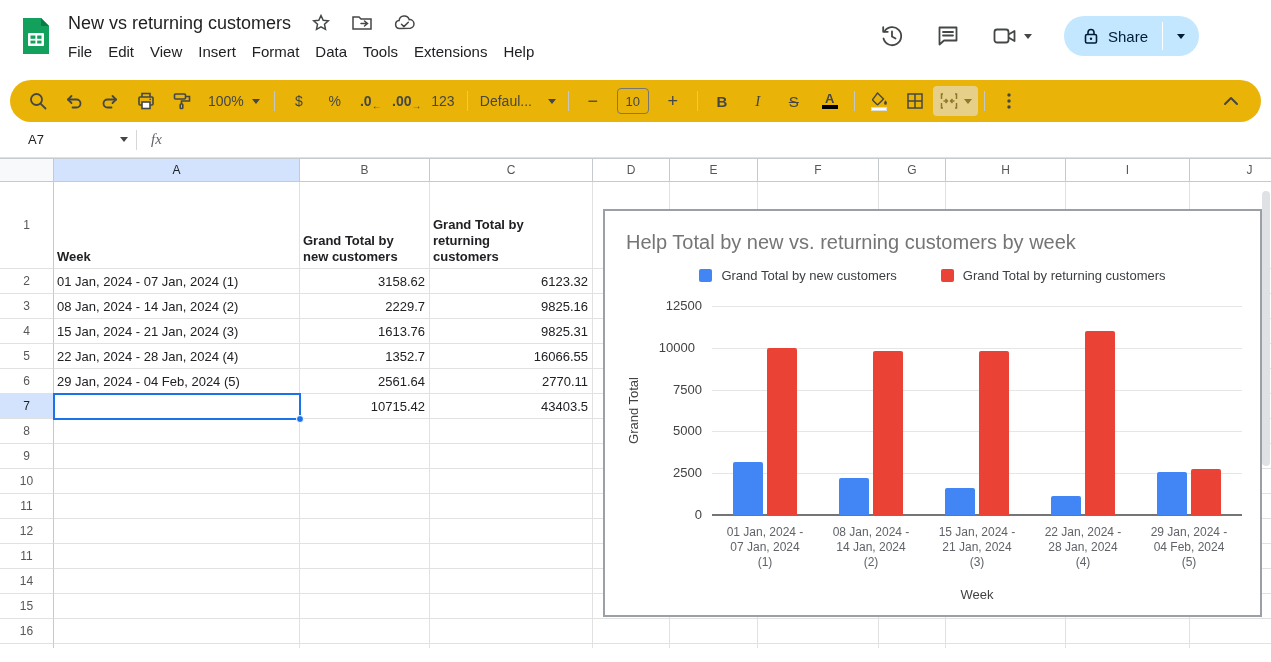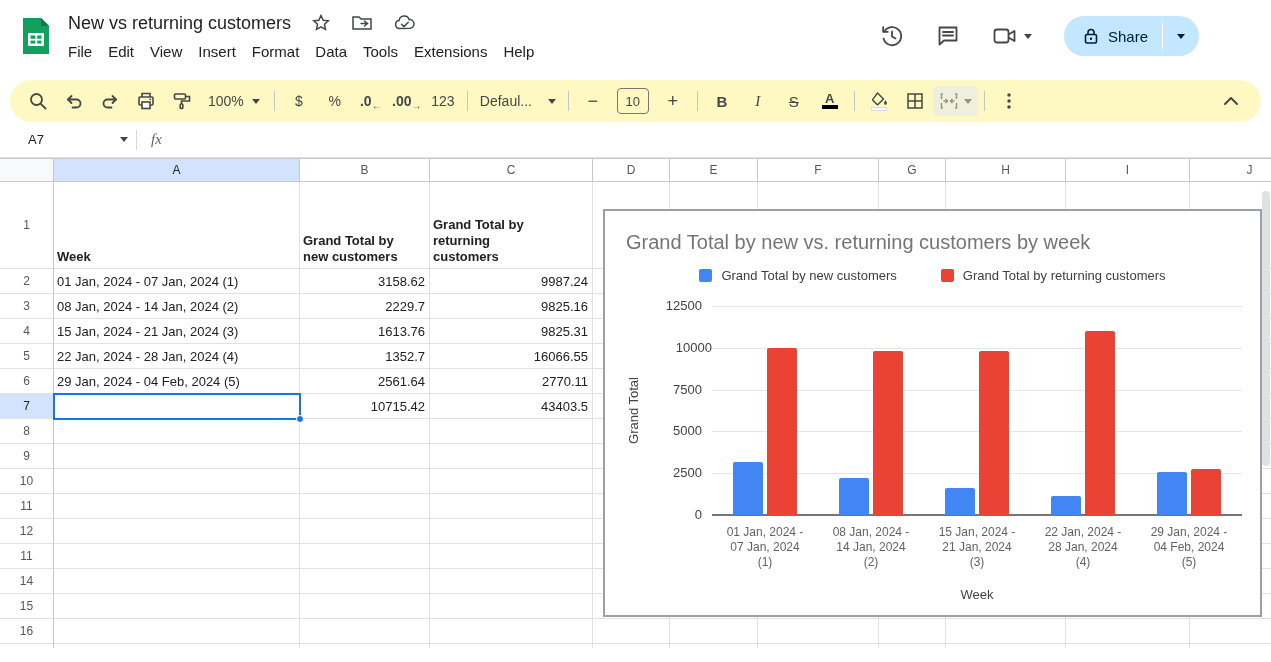--- a/index.html
+++ b/index.html
@@ -17,21 +17,21 @@
   .menu-item { font-size:15px; color:#202124; padding:3px 8px; border-radius:4px; cursor:pointer; }
   .top-right { position:absolute; right:72px; top:16px; display:flex; align-items:center; gap:32px; }
   .tr-ico { color:#444746; display:flex; align-items:center; cursor:pointer; }
   .cam-group { display:flex; align-items:center; gap:6px; }
   .share-pill { display:flex; align-items:stretch; background:#c2e7ff; border-radius:20px; height:40px; overflow:hidden; }
   .share-main { display:flex; align-items:center; gap:8px; padding:0 14px 0 18px; color:#001d35; font-size:15px; font-weight:500; cursor:pointer; }
   .share-sep { width:1px; background:#ffffff; margin:6px 0; }
   .share-caret { display:flex; align-items:center; padding:0 14px; cursor:pointer; }
 
   
-  .toolbar { margin:2px 10px 0 10px; height:42px; background:#fef9c3; border-radius:21px;
+  .toolbar { margin:2px 10px 0 10px; height:42px; background:#eab308; border-radius:21px;
     display:flex; align-items:center; padding:0 12px 0 10px; }
   .tb-btn { min-width:36px; height:30px; display:flex; align-items:center; justify-content:center;
     color:#444746; font-size:14px; border-radius:4px; cursor:pointer; position:relative; }
   .tb-sep { width:1px; height:20px; background:#c4c7c5; margin:0 6px; }
   .tb-text { font-size:14px; color:#444746; }
   .caret { width:0; height:0; border-left:4px solid transparent; border-right:4px solid transparent;
     border-top:5px solid #444746; display:inline-block; }
   .zoom-btn { gap:8px; padding:0 8px; }
   .fontname { gap:14px; width:88px; justify-content:space-between; padding:0 6px; }
   .fontsize-box { width:32px; height:26px; border:1px solid #747775; border-radius:4px;
@@ -341,21 +341,21 @@
     </div>
     <div class="grid-row">
       <div class="row-hdr" style="width: 54px; height: 25px;">2</div>
       <div class="cell txt" style="width: 246px; height: 25px;">
         <span>01 Jan, 2024 - 07 Jan, 2024 (1)</span>
       </div>
       <div class="cell num" style="width: 130px; height: 25px;">
         <span>3158.62</span>
       </div>
       <div class="cell num" style="width: 163px; height: 25px;">
-        <span>9987.24</span>
+        <span>6123.32</span>
       </div>
       <div class="cell" style="width: 77px; height: 25px;"></div>
       <div class="cell" style="width: 88px; height: 25px;"></div>
       <div class="cell" style="width: 121px; height: 25px;"></div>
       <div class="cell" style="width: 67px; height: 25px;"></div>
       <div class="cell" style="width: 120px; height: 25px;"></div>
       <div class="cell" style="width: 124px; height: 25px;"></div>
       <div class="cell" style="width: 120px; height: 25px;"></div>
     </div>
     <div class="grid-row">
@@ -577,41 +577,41 @@
       <div class="cell" style="width: 88px; height: 25px;"></div>
       <div class="cell" style="width: 121px; height: 25px;"></div>
       <div class="cell" style="width: 67px; height: 25px;"></div>
       <div class="cell" style="width: 120px; height: 25px;"></div>
       <div class="cell" style="width: 124px; height: 25px;"></div>
       <div class="cell" style="width: 120px; height: 25px;"></div>
     </div>
     <div class="selection" style="left: 53px; top: 235px; width: 248px; height: 27px;"></div>
     <div class="fill-handle" style="left: 296px; top: 257px;"></div>
     <div class="chart" style="left: 603px; top: 51px; width: 659px; height: 408px;">
-      <div class="chart-title">Grand Total by new vs. returning customers by week</div>
+      <div class="chart-title">Help Total by new vs. returning customers by week</div>
       <div class="legend">
         <div class="legend-item">
           <span class="swatch" style="background: rgb(66, 133, 244);"></span>
           <span>Grand Total by new customers</span>
         </div>
         <div class="legend-item">
           <span class="swatch" style="background: rgb(234, 67, 53);"></span>
           <span>Grand Total by returning customers</span>
         </div>
       </div>
       <div class="baseline" style="left: 107px; top: 303px; width: 530px;"></div>
       <div class="ytick" style="left: 47px; top: 296px; width: 50px;">0</div>
       <div class="gridline" style="left: 107px; top: 262.2px; width: 530px;"></div>
       <div class="ytick" style="left: 47px; top: 254.2px; width: 50px;">2500</div>
       <div class="gridline" style="left: 107px; top: 220.4px; width: 530px;"></div>
       <div class="ytick" style="left: 47px; top: 212.4px; width: 50px;">5000</div>
       <div class="gridline" style="left: 107px; top: 178.6px; width: 530px;"></div>
       <div class="ytick" style="left: 47px; top: 170.6px; width: 50px;">7500</div>
       <div class="gridline" style="left: 107px; top: 136.8px; width: 530px;"></div>
-      <div class="ytick" style="left: 57px; top: 128.8px; width: 50px;">10000</div>
+      <div class="ytick" style="left: 40px; top: 128.8px; width: 50px;">10000</div>
       <div class="gridline" style="left: 107px; top: 95px; width: 530px;"></div>
       <div class="ytick" style="left: 47px; top: 87px; width: 50px;">12500</div>
       <div class="bar" style="left: 128px; top: 251.188px; width: 30px; height: 52.8121px; background: rgb(66, 133, 244);"></div>
       <div class="bar" style="left: 162px; top: 137.013px; width: 30px; height: 166.987px; background: rgb(234, 67, 53);"></div>
       <div class="xlab" style="left: 99px; top: 314px; width: 122px;">01 Jan, 2024 -
 07 Jan, 2024
 (1)</div>
       <div class="bar" style="left: 234px; top: 266.719px; width: 30px; height: 37.2806px; background: rgb(66, 133, 244);"></div>
       <div class="bar" style="left: 268px; top: 139.723px; width: 30px; height: 164.277px; background: rgb(234, 67, 53);"></div>
       <div class="xlab" style="left: 205px; top: 314px; width: 122px;">08 Jan, 2024 -

